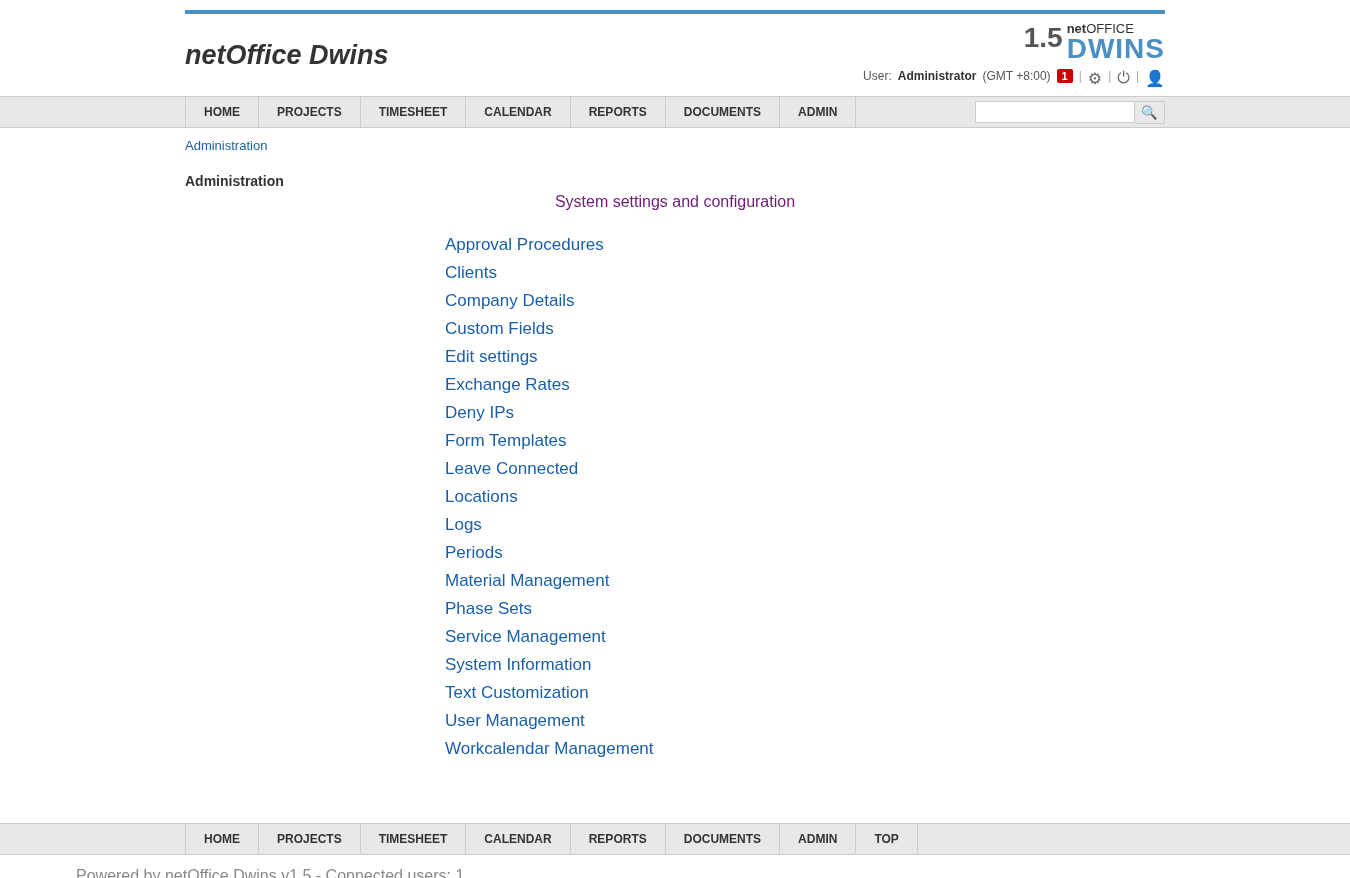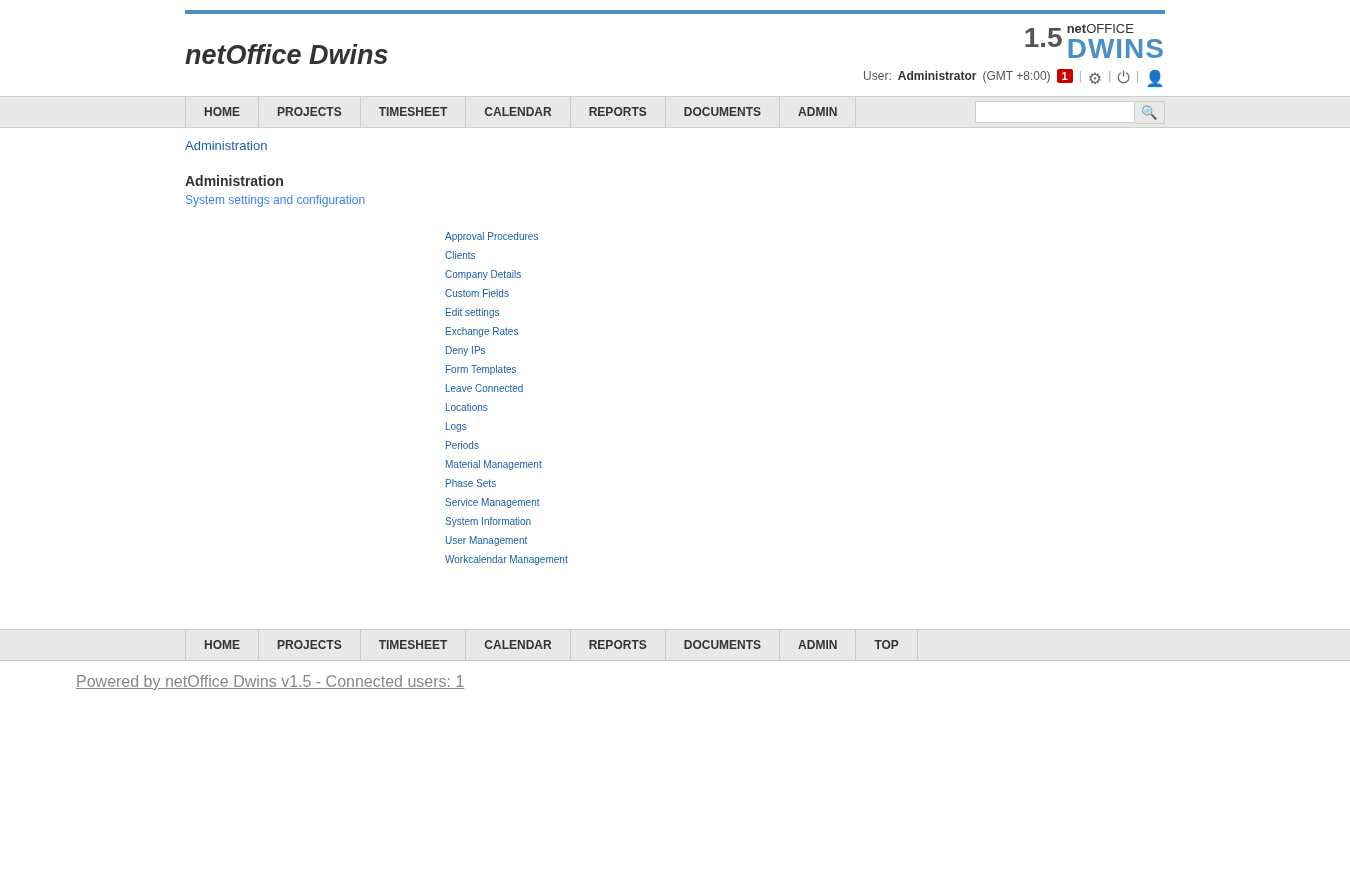--- a/index.html
+++ b/index.html
@@ -32,25 +32,25 @@
     .nav-search { display: flex; align-items: center; margin-left: auto; }
     .nav-search input { border: 1px solid #ccc; padding: 3px 6px; font-size: 12px; width: 160px; }
     .nav-search button { background: #e8e8e8; border: 1px solid #ccc; border-left: none; padding: 3px 6px; cursor: pointer; }
 
     
     .breadcrumb { padding: 10px 185px; font-size: 13px; color: #555; }
 
     
     .main { padding: 10px 185px 30px; }
     .admin-title { font-size: 14px; font-weight: bold; margin-bottom: 4px; }
-    .admin-subtitle { font-size: 12px; color: #3b82f6; margin-bottom: 20px; }
+    .admin-subtitle { font-size: 16px; color: #701a75; margin-bottom: 20px; text-align: center; }
 
     
     .admin-links { margin-left: 260px; }
-    .admin-links a { display: block; color: #1a5fa8; text-decoration: none; font-size: 10px; padding: 4px 0; }
+    .admin-links a { display: block; color: #1a5fa8; text-decoration: none; font-size: 17px; padding: 4px 0; }
 
     
     .footer-nav { background: #e8e8e8; border-top: 1px solid #ccc; border-bottom: 1px solid #ccc; display: flex; align-items: center; padding: 0 185px; margin-top: 30px; }
     .footer-nav .nav-item-last { padding: 8px 18px; font-size: 12px; font-weight: bold; color: #333; cursor: pointer; text-transform: uppercase; border-right: 1px solid #ccc; }
     .footer-nav .nav-item-last:first-child { border-left: 1px solid #ccc; }
 
     
     .footer-text { padding: 12px 76px; font-size: 16px; color: #888; text-decoration: underline; }
   </style>
 </head>
@@ -118,20 +118,21 @@
       <a href="#">Deny IPs</a>
       <a href="#">Form Templates</a>
       <a href="#">Leave Connected</a>
       <a href="#">Locations</a>
       <a href="#">Logs</a>
       <a href="#">Periods</a>
       <a href="#">Material Management</a>
       <a href="#">Phase Sets</a>
       <a href="#">Service Management</a>
       <a href="#">System Information</a>
+      <a href="#">Text Customization</a>
       <a href="#">User Management</a>
       <a href="#">Workcalendar Management</a>
     </div>
 </div>
 
 <div class="footer-nav" id="footer-navbar-items-wrapper">
   <div style="display:flex;" id="footer-navbar-items">
       <div class="nav-item-last">HOME</div>
       <div class="nav-item-last">PROJECTS</div>
       <div class="nav-item-last">TIMESHEET</div>

